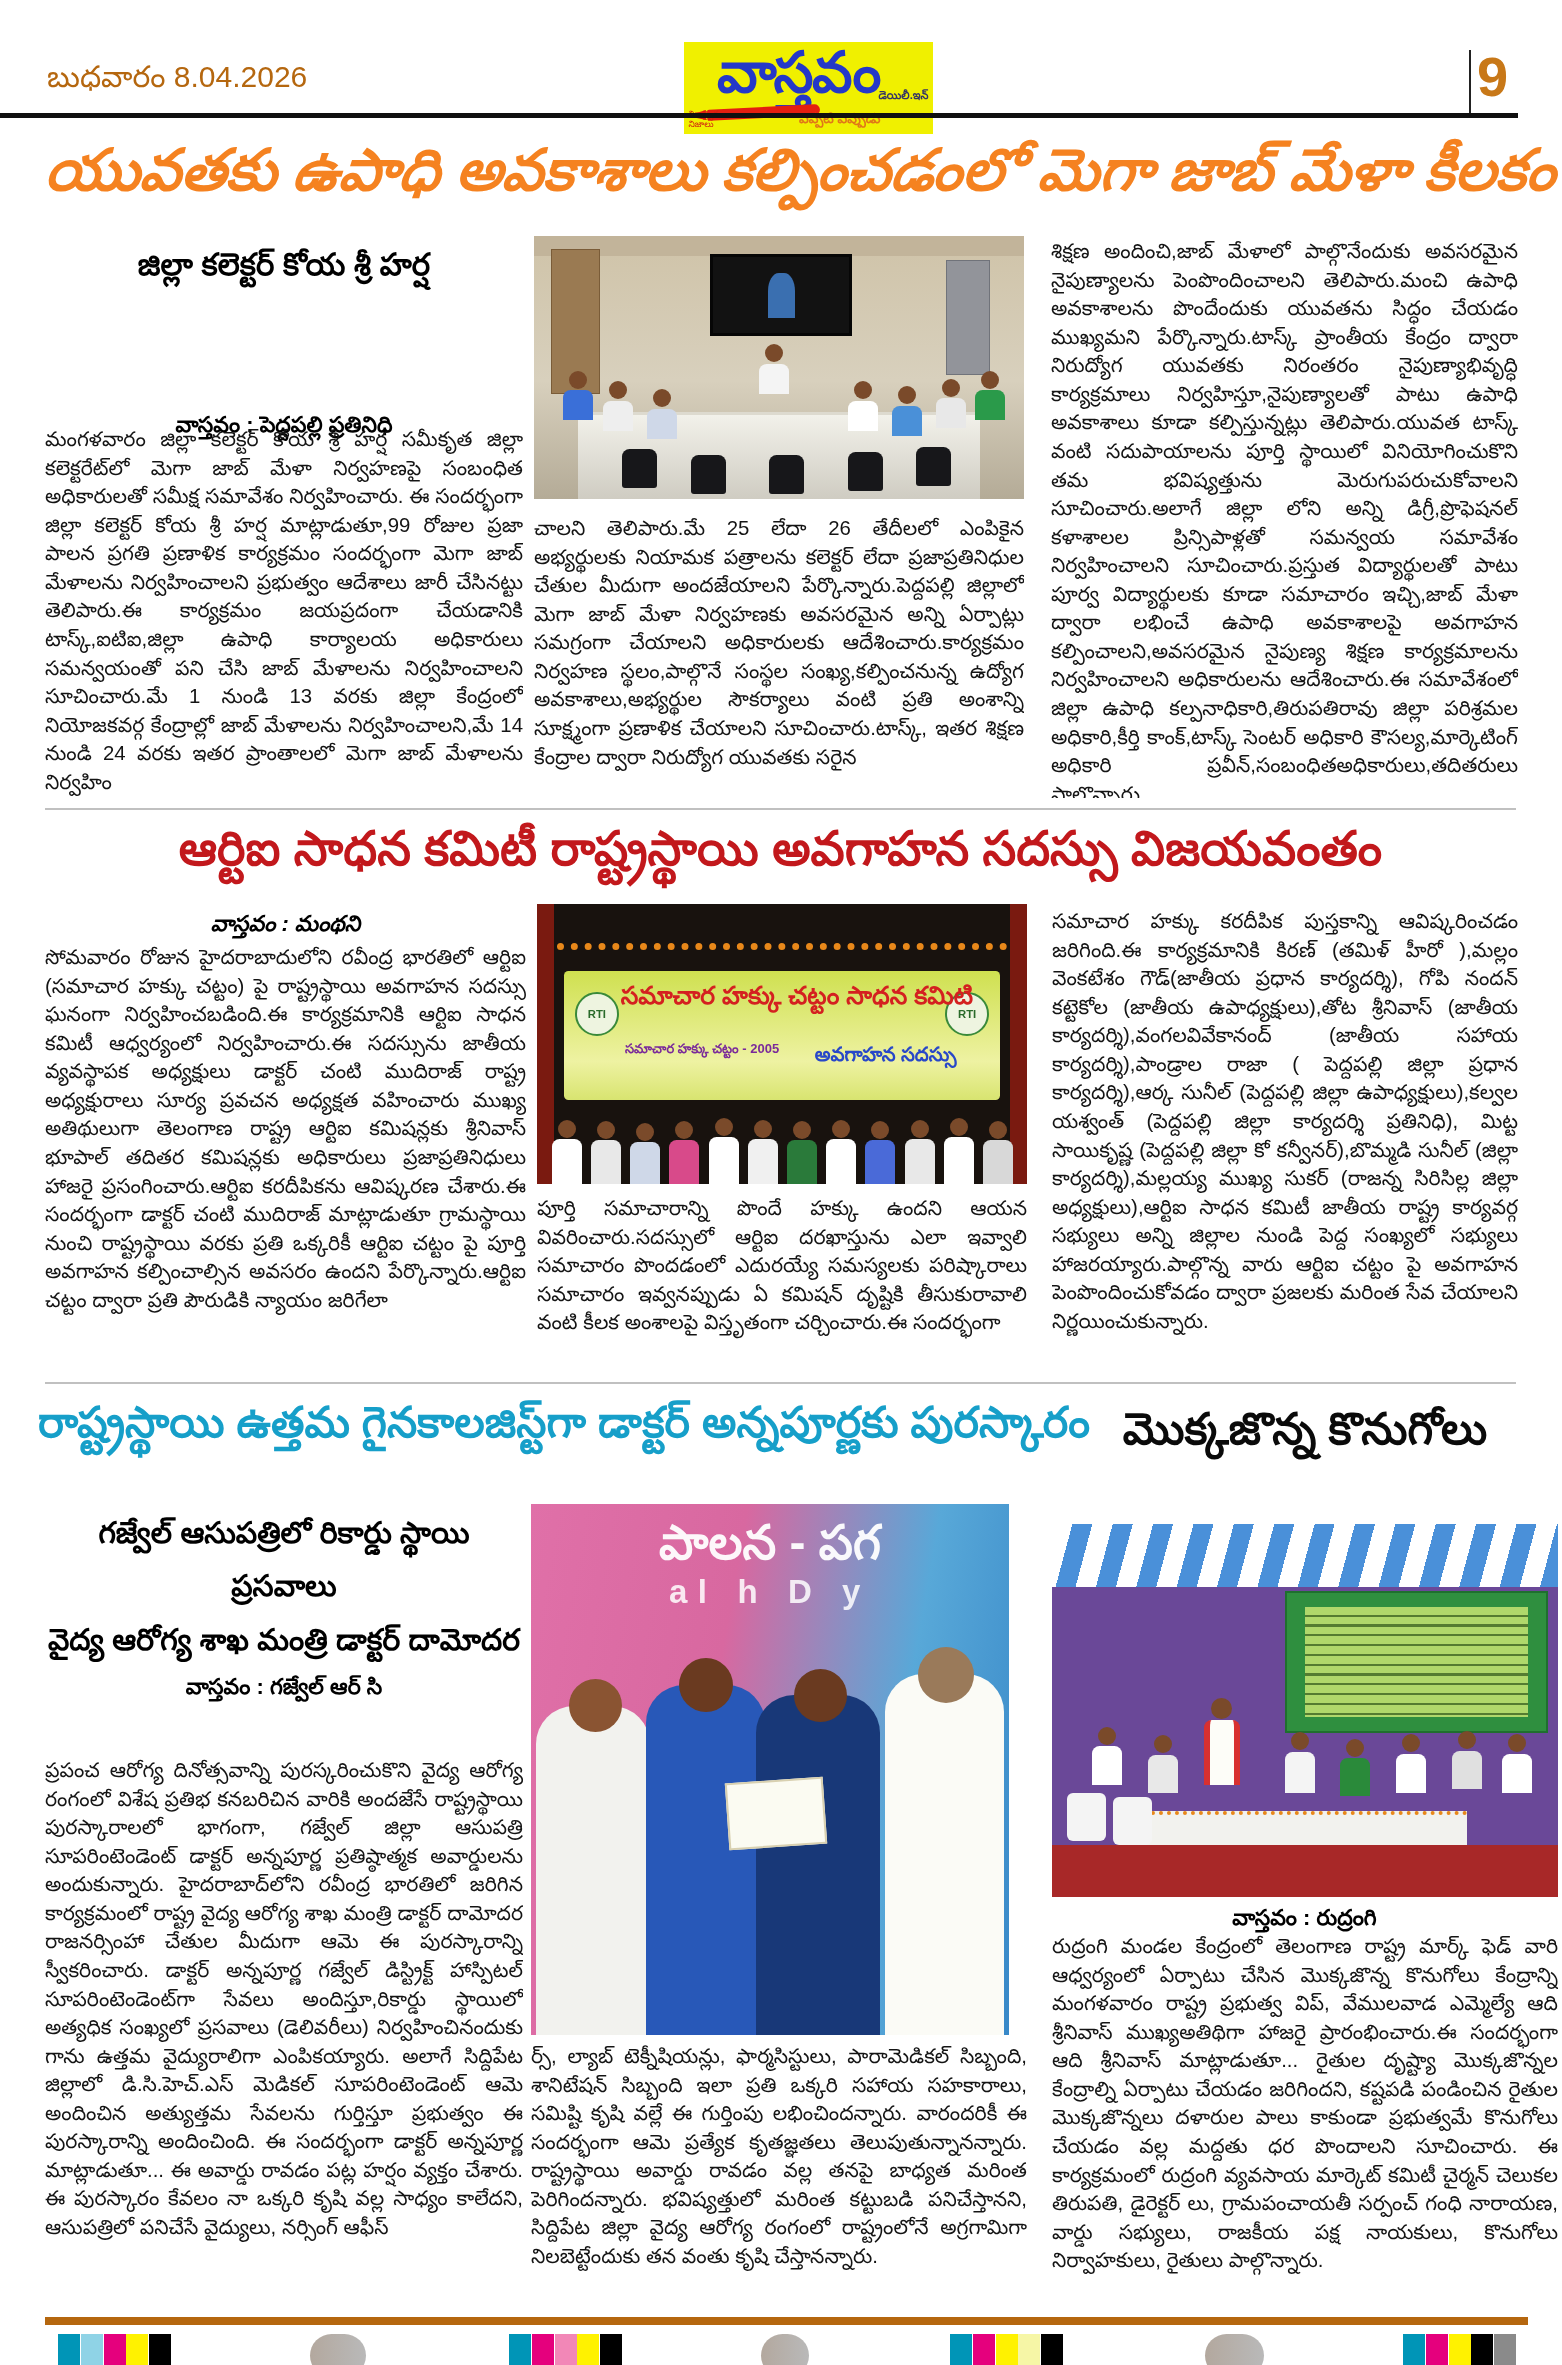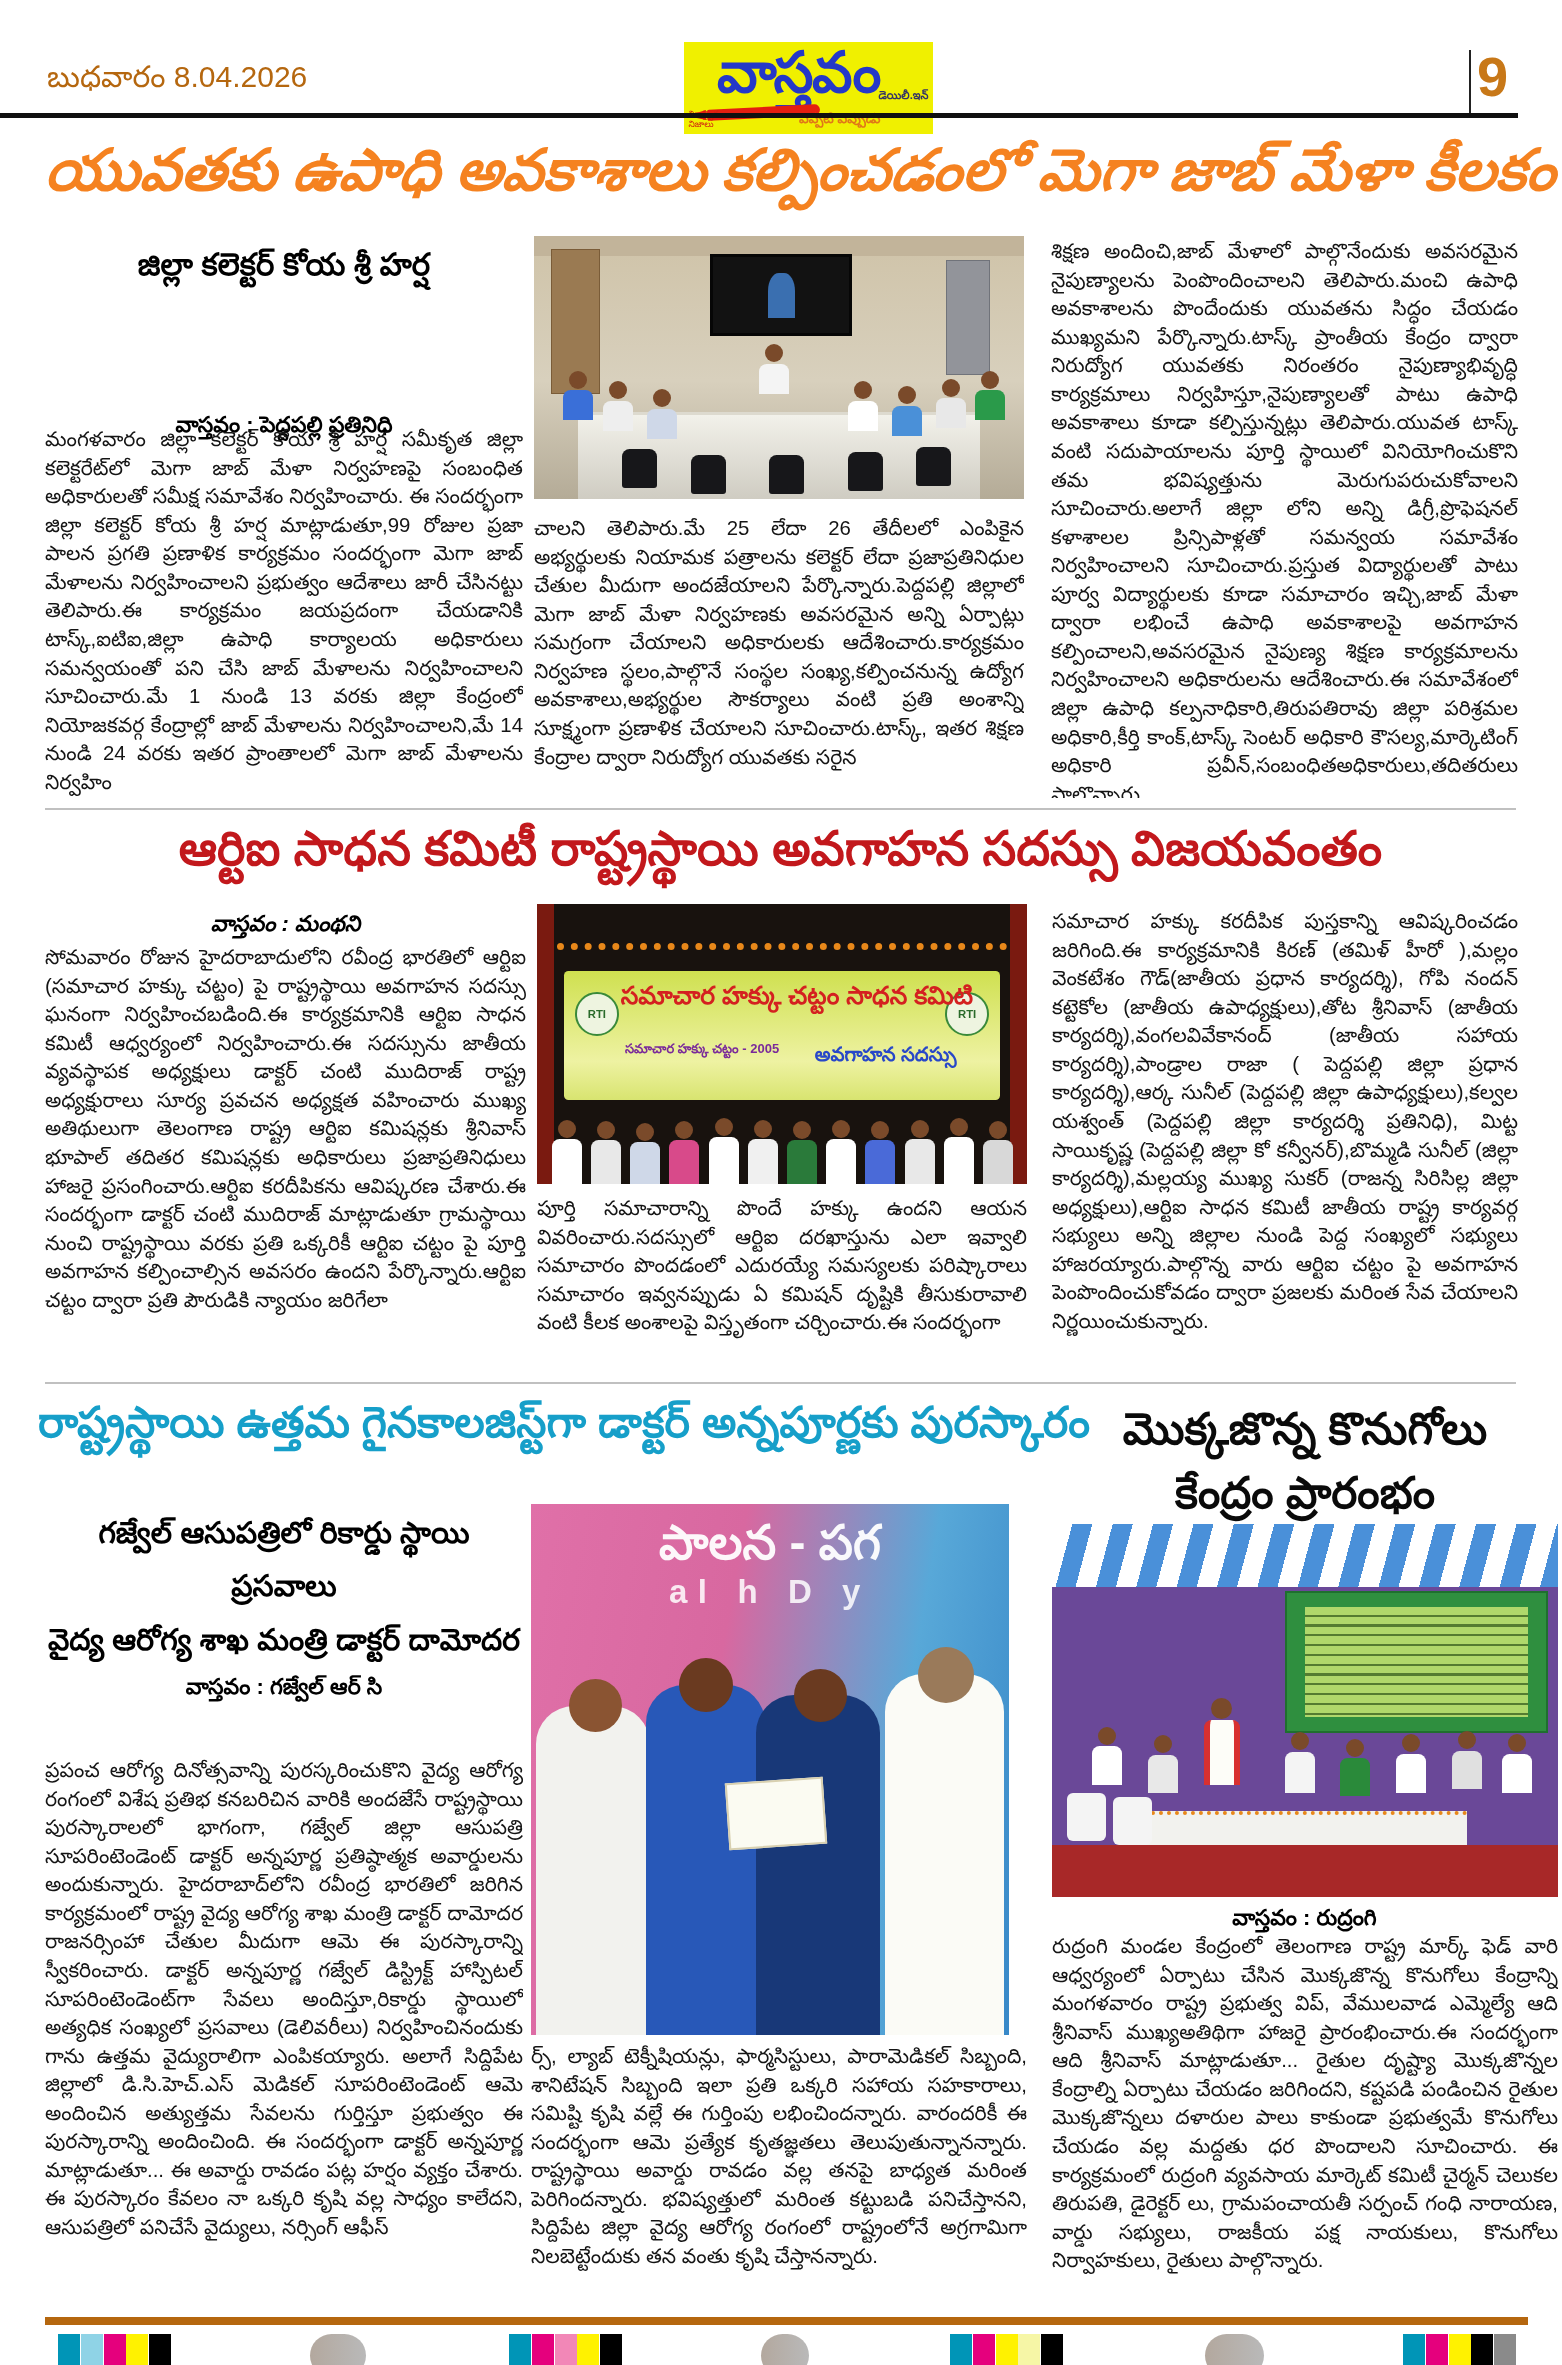--- a/index.html
+++ b/index.html
@@ -282,21 +282,20 @@
   <div class="p3-person" style="left:47%; width:26%; height:64%; background:#183878;"></div>
   <div class="p3-head" style="left:55%; top:31%; width:53px; height:53px; background:#6a3a20;"></div>
   <div class="p3-person" style="left:74%; width:25%; height:68%; background:#fbfbf6;"></div>
   <div class="p3-head" style="left:81%; top:27%; width:56px; height:56px; background:#9a7a5a;"></div>
   <div class="abs p3-cert"></div>
 </div>
 <div class="abs bodytxt" style="left:531px; top:2042px; width:496px; height:269px;">ర్స్, ల్యాబ్ టెక్నీషియన్లు, ఫార్మసిస్టులు, పారామెడికల్ సిబ్బంది, శానిటేషన్ సిబ్బంది ఇలా ప్రతి ఒక్కరి సహాయ సహకారాలు, సమిష్టి కృషి వల్లే ఈ గుర్తింపు లభించిందన్నారు. వారందరికీ ఈ సందర్భంగా ఆమె ప్రత్యేక కృతజ్ఞతలు తెలుపుతున్నానన్నారు. రాష్ట్రస్థాయి అవార్డు రావడం వల్ల తనపై బాధ్యత మరింత పెరిగిందన్నారు. భవిష్యత్తులో మరింత కట్టుబడి పనిచేస్తానని, సిద్దిపేట జిల్లా వైద్య ఆరోగ్య రంగంలో రాష్ట్రంలోనే అగ్రగామిగా నిలబెట్టేందుకు తన వంతు కృషి చేస్తానన్నారు.</div>
 
 <div class="abs headline-black">
   <div>మొక్కజొన్న కొనుగోలు</div>
-  <div>కేంద్రం ప్రారంభం</div>
 </div>
 
 <div class="abs photo photo4">
   <div class="abs p4-drape"></div>
   <div class="abs p4-banner">
       <div class="abs p4-banner-in"></div>
     </div>
   <div class="fig" style="left:8%; bottom:30%;">
       <div class="head"></div>
       <div class="torso" style="background:#ffffff; height:39px;"></div>

